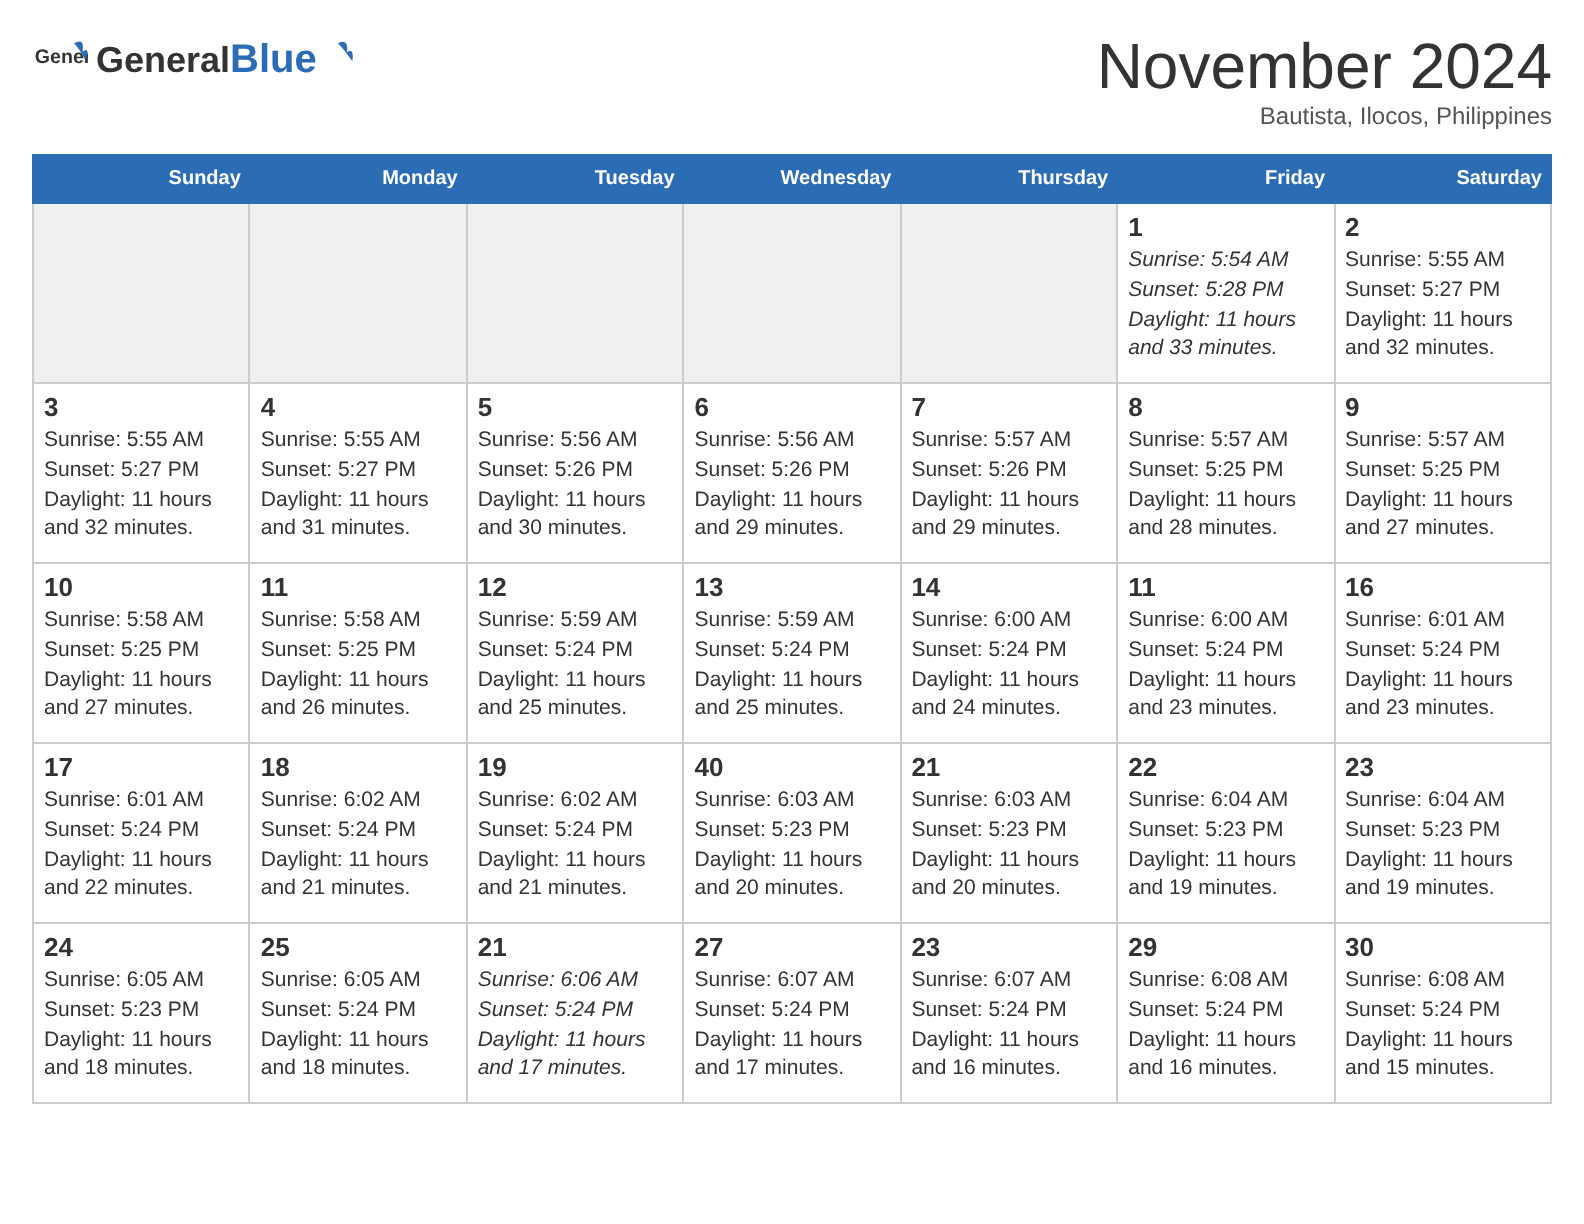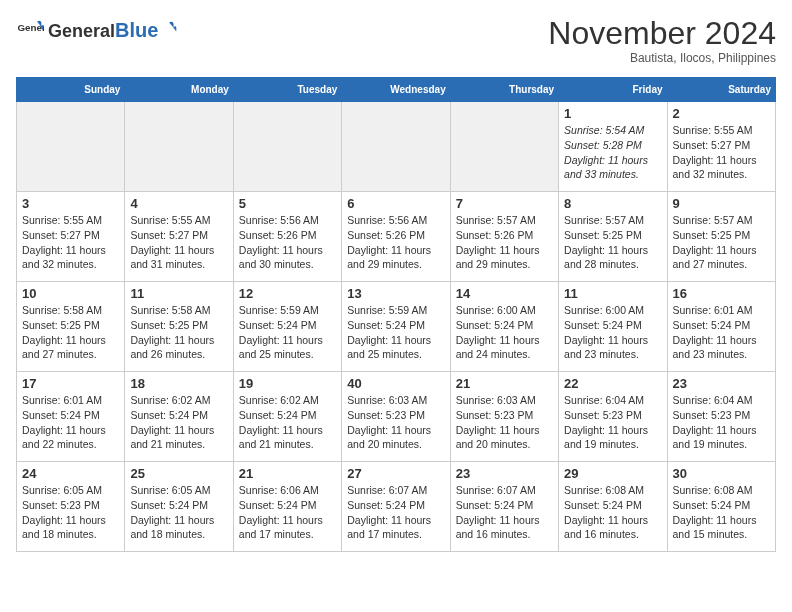--- a/index.html
+++ b/index.html
@@ -283,21 +283,21 @@
 Daylight: 11 hours and 18 minutes.</div>
         </td>
         <td>
           <span class="day-number">25</span>
           <div class="day-info" style="white-space: pre-line;">Sunrise: 6:05 AM
 Sunset: 5:24 PM
 Daylight: 11 hours and 18 minutes.</div>
         </td>
         <td>
           <span class="day-number">21</span>
-          <div class="day-info" style="white-space: pre-line;">Sunrise: 6:06 AM
+          <div class="day-info" style="white-space: pre-line; font-style: italic;">Sunrise: 6:06 AM
 Sunset: 5:24 PM
 Daylight: 11 hours and 17 minutes.</div>
         </td>
         <td>
           <span class="day-number">27</span>
           <div class="day-info" style="white-space: pre-line;">Sunrise: 6:07 AM
 Sunset: 5:24 PM
 Daylight: 11 hours and 17 minutes.</div>
         </td>
         <td>

